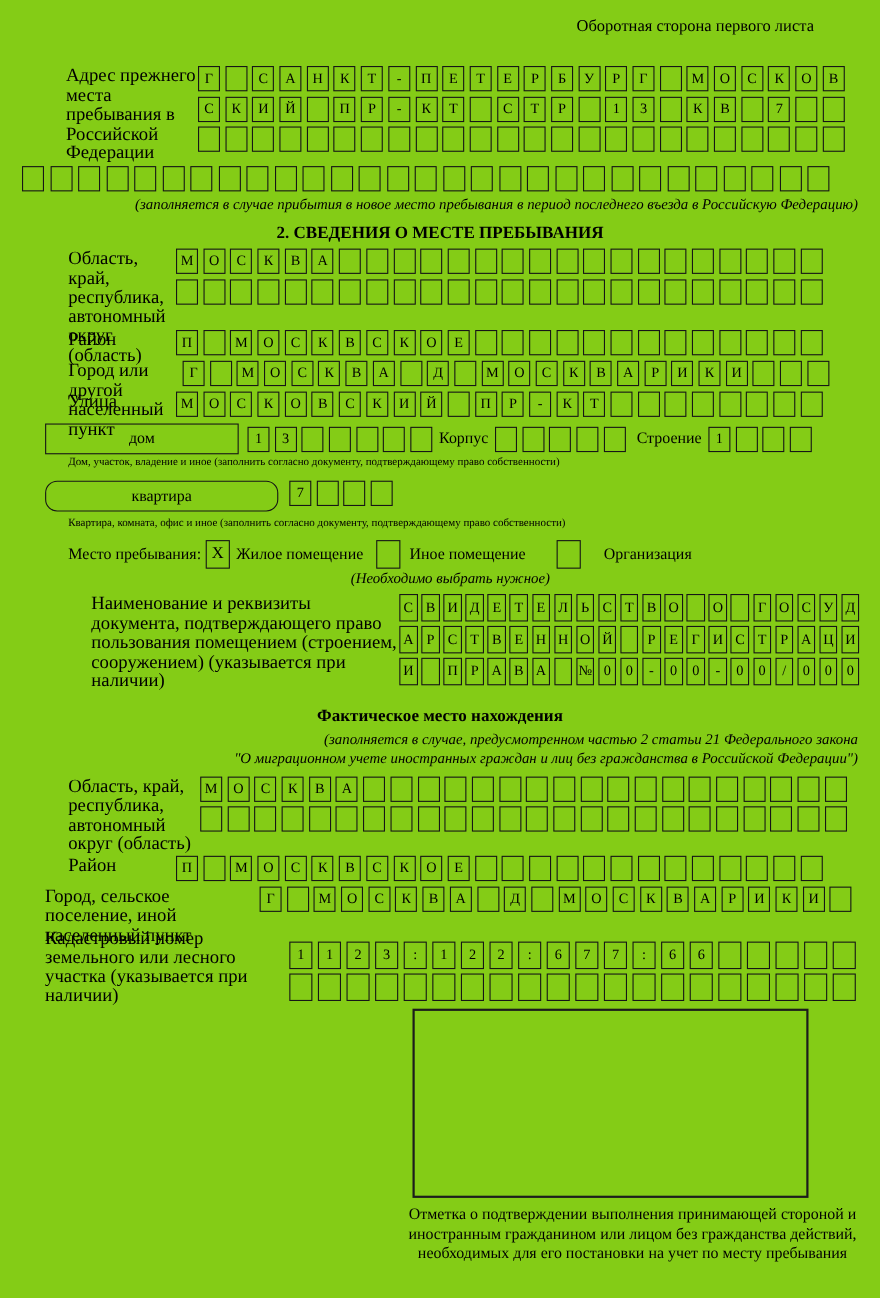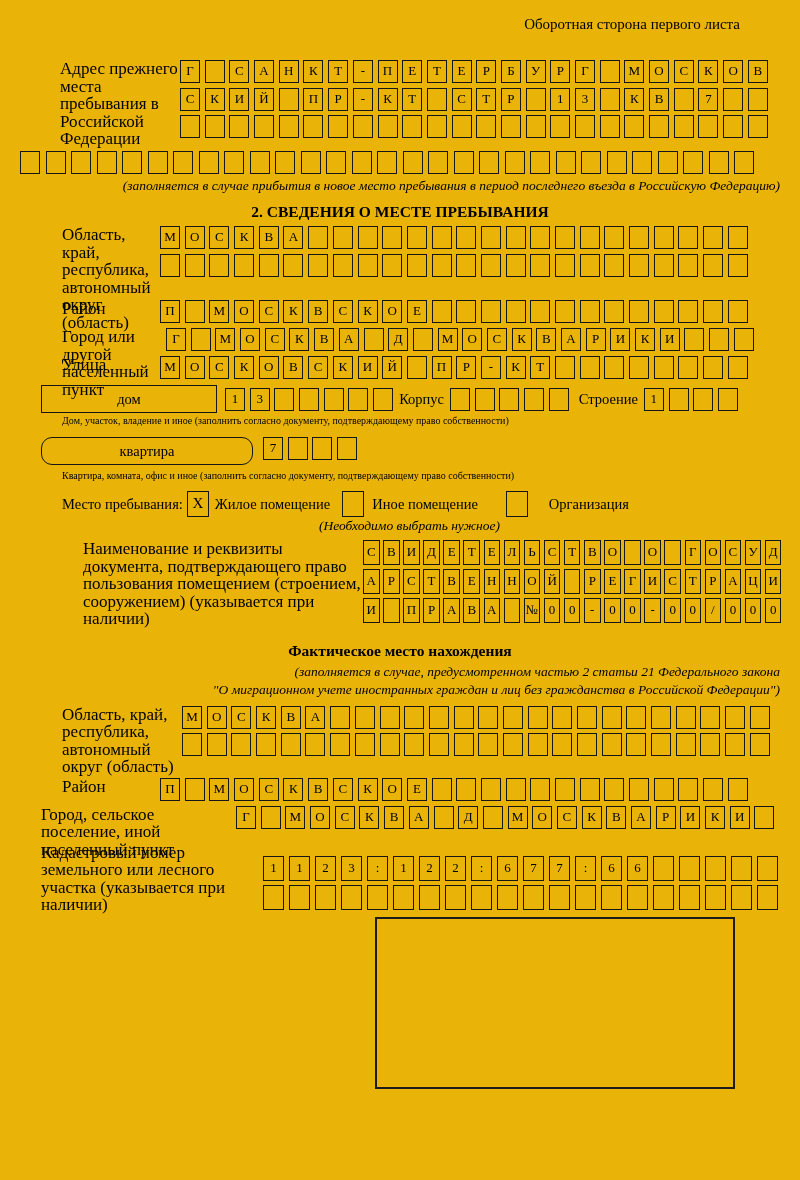--- a/index.html
+++ b/index.html
@@ -1,17 +1,17 @@
 <!DOCTYPE html>
 <html><head>
 <meta charset="utf-8">
 <style>
   html,body{margin:0;padding:0;background:#fff;}
   .page{
-    width:800px;height:1180px;background:#eab308;color:#000;
+    width:800px;height:1180px;background:#84cc16;color:#000;
     font-family:"Liberation Serif","DejaVu Serif",serif;
     box-sizing:border-box;padding:16px 20px 0 20px;overflow:hidden;position:relative;
   }
   .hdr{font-size:15px;text-align:right;padding-right:40px;height:20px;}
   .frow{display:flex;align-items:flex-start;padding-left:21px;}
   .lbl{font-size:17px;line-height:17.5px;}
   .b120{flex:0 0 120px;}
   .b98{flex:0 0 98px;}
   .b104{flex:0 0 104px;}
   .b120f{flex:0 0 120px;}
@@ -613,14 +613,15 @@
           <span class="cell"></span>
           <span class="cell"></span>
           <span class="cell"></span>
           <span class="cell"></span>
           <span class="cell"></span>
         </div>
     </div>
   </div>
 
   <div class="stamp-box"></div>
+  <div class="stamp-cap">Отметка о подтверждении выполнения принимающей стороной и иностранным гражданином или лицом без гражданства действий, необходимых для его постановки на учет по месту пребывания</div>
 
 </div>
 
 </body></html>

